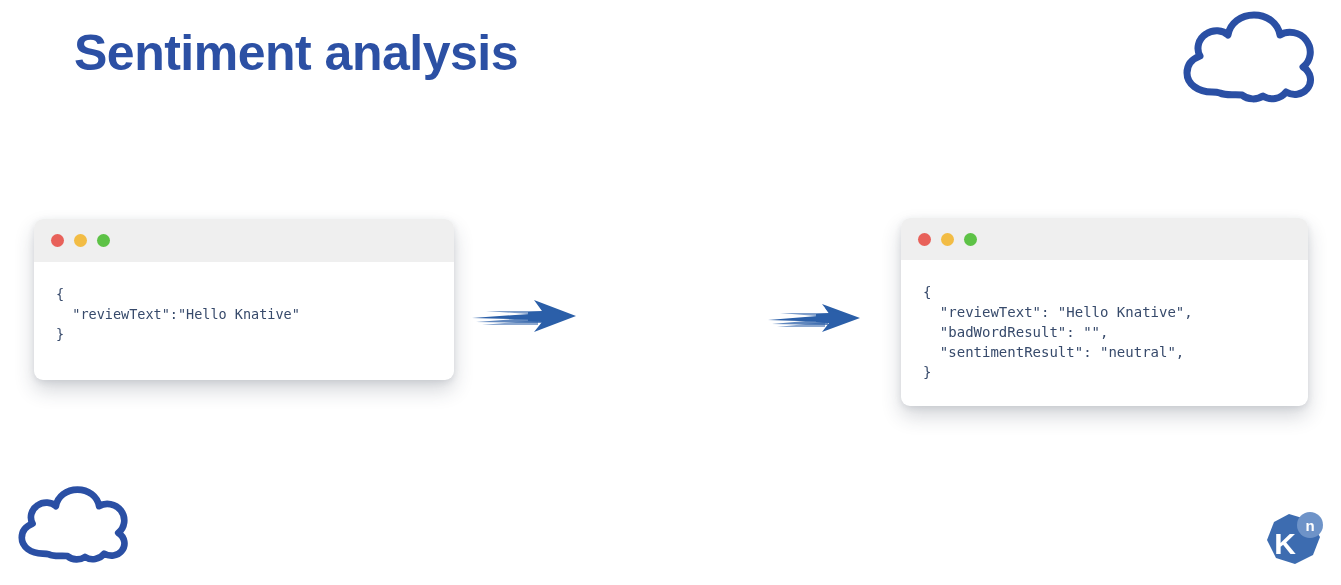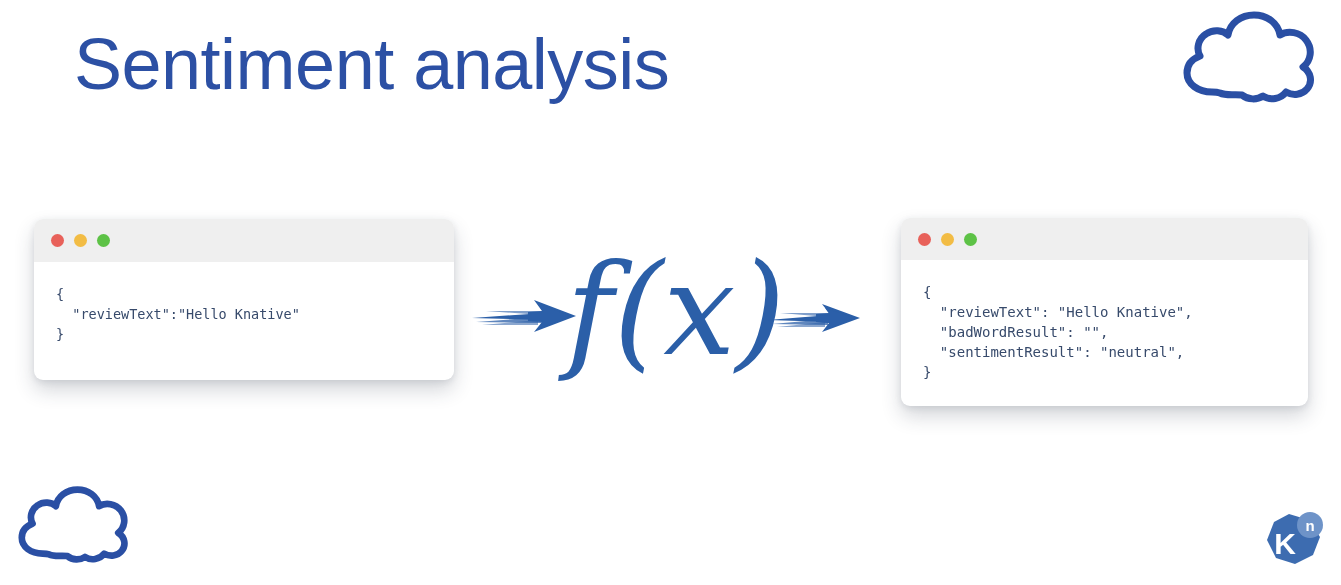--- a/index.html
+++ b/index.html
@@ -22,22 +22,22 @@
     height: 585px;
     background: #ffffff;
   }
 
   
   .title {
     position: absolute;
     left: 74px;
     top: 28px;
     font-family: "Liberation Sans", sans-serif;
-    font-size: 72px;
-    font-weight: 400;
+    font-size: 50px;
+    font-weight: 700;
     letter-spacing: -0.5px;
     color: #2C50A4;
     line-height: 1.0;
     white-space: nowrap;
   }
 
   
   .cloud {
     position: absolute;
   }
@@ -223,21 +223,20 @@
         <path d="M0 22 L72 17 L72 24 Z"></path>
         <path d="M4 26 L70 21 L70 27 Z" opacity="0.75"></path>
         <path d="M10 29 L66 24 L66 29 Z" opacity="0.55"></path>
         <path d="M14 15 L70 15 L70 19 Z" opacity="0.6"></path>
         <path d="M62 4 L104 20 L62 36 L70 26 L56 25 L56 16 L70 15 Z"></path>
         <path d="M66 8 L98 20 L66 33 L71 25 L60 24 L60 17 L71 16 Z" opacity="0.9"></path>
       </g>
     </svg>
   </div>
 
-  <div class="fx">f(x)</div>
 
   <div class="arrow arrow-2">
     <svg viewBox="0 0 94 36" width="94" height="36" aria-hidden="true">
       <g fill="#2B5FA8">
         <path d="M0 19 L62 14 L62 21 Z"></path>
         <path d="M4 23 L60 18 L60 24 Z" opacity="0.75"></path>
         <path d="M9 26 L57 21 L57 26 Z" opacity="0.55"></path>
         <path d="M12 12 L60 12 L60 16 Z" opacity="0.6"></path>
         <path d="M54 3 L92 17 L54 31 L61 22 L48 21 L48 13 L61 12 Z"></path>
         <path d="M57 7 L86 17 L57 29 L62 22 L52 21 L52 15 L62 14 Z" opacity="0.9"></path>

